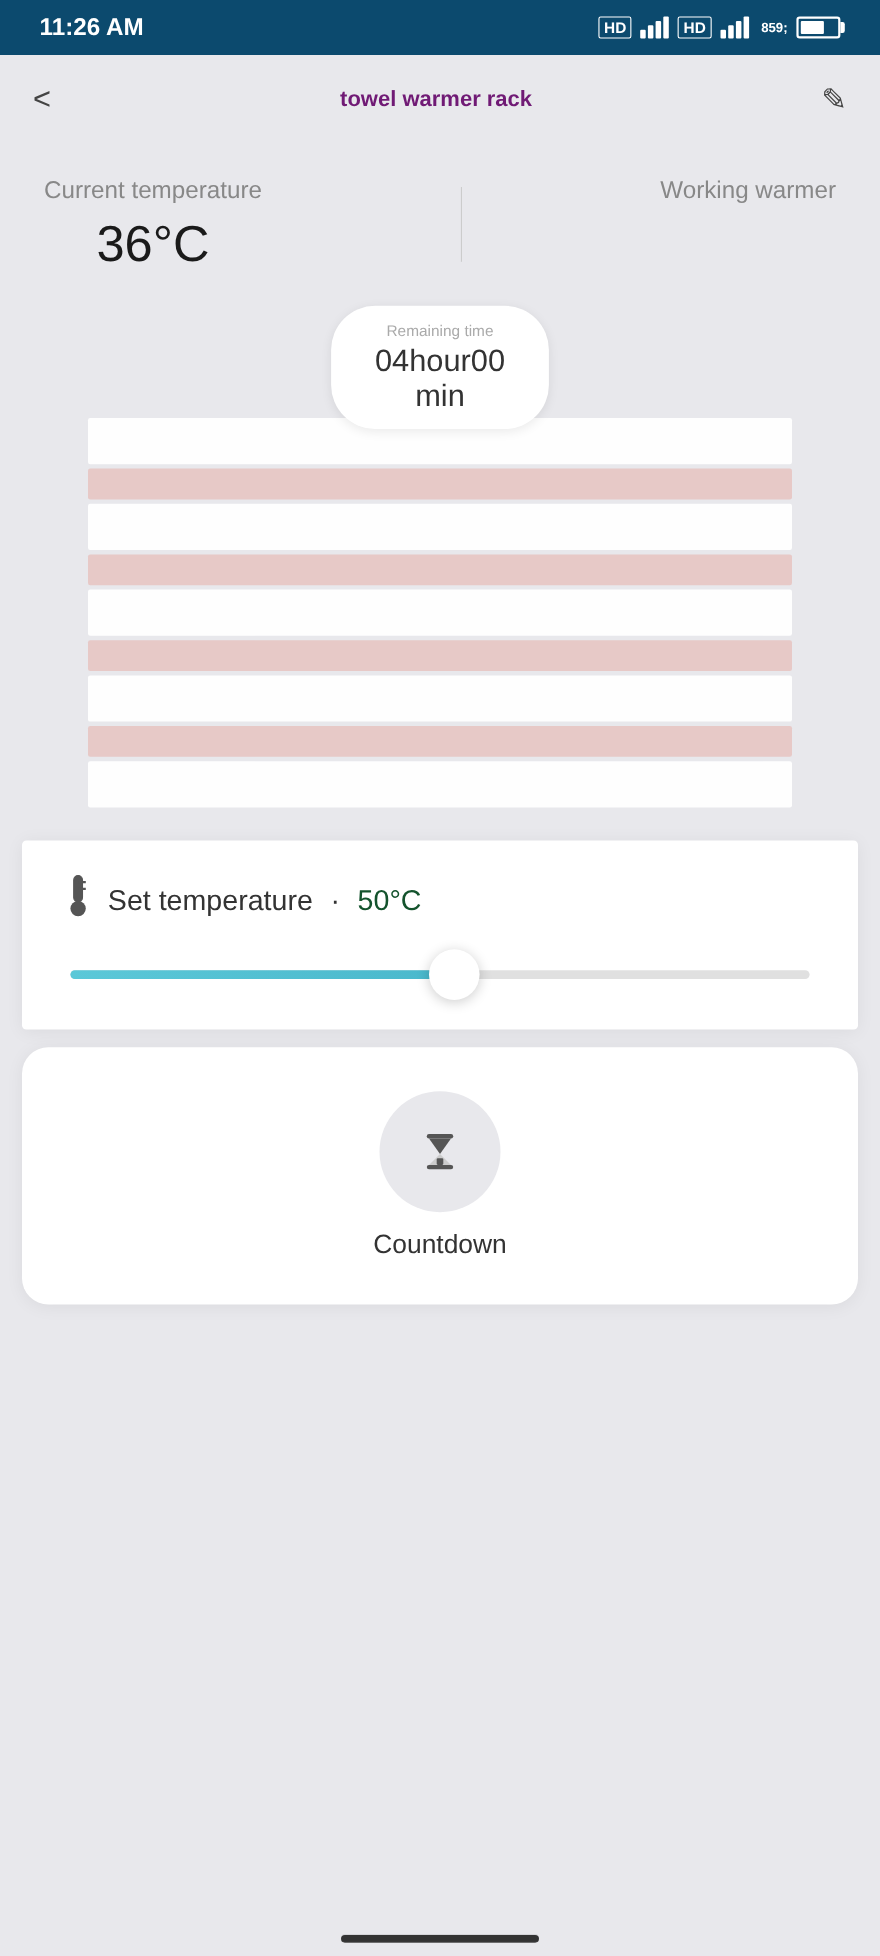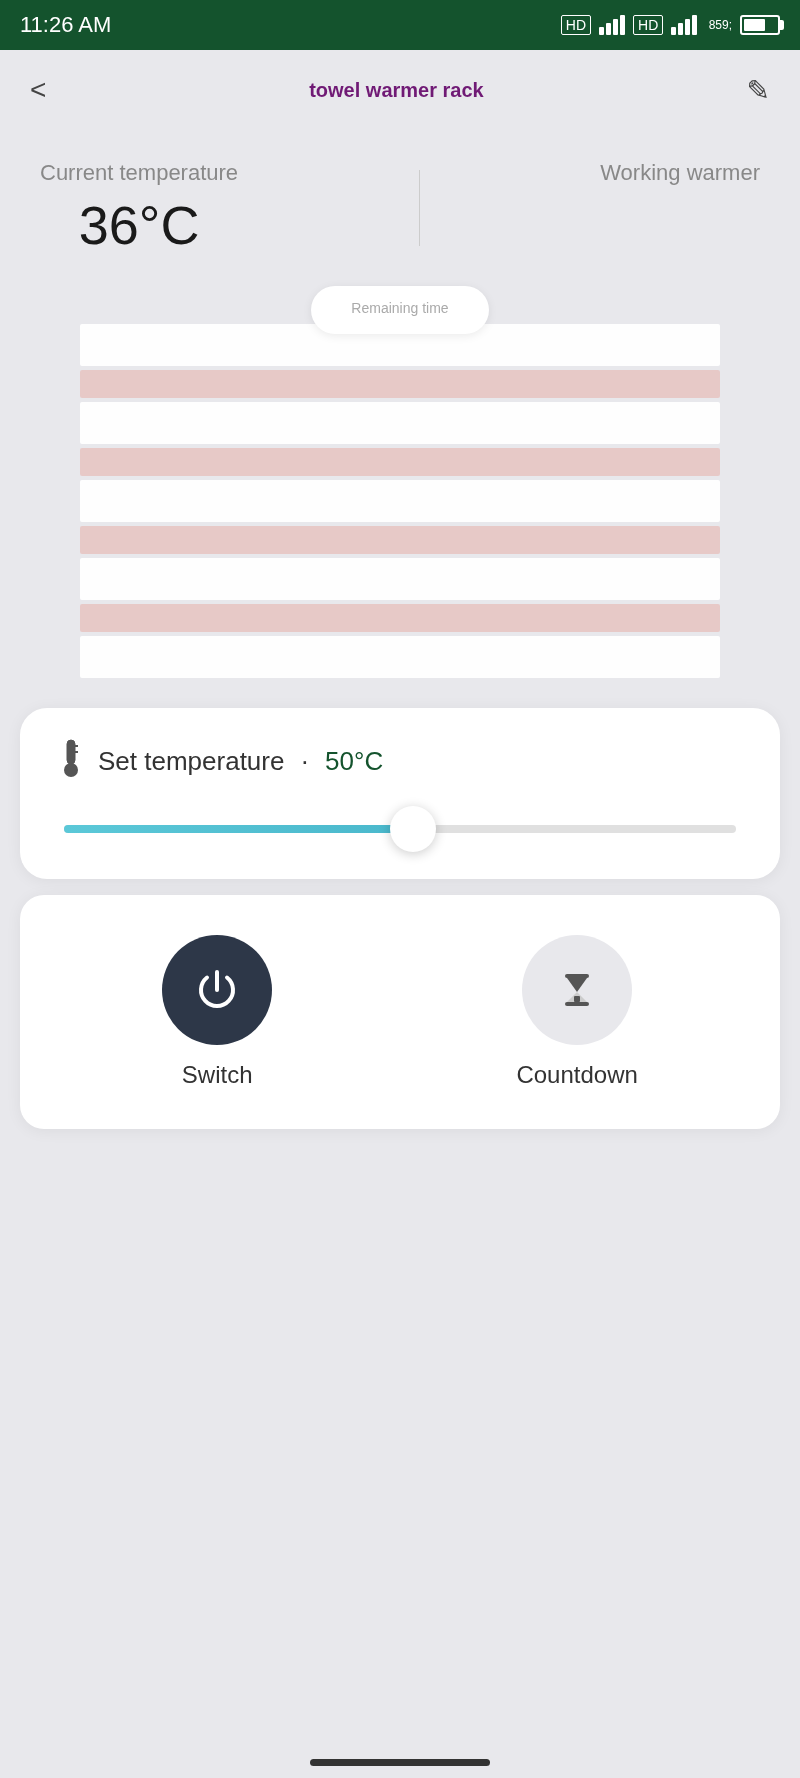--- a/index.html
+++ b/index.html
@@ -8,29 +8,29 @@
     body {
       width: 800px;
       min-height: 1778px;
       background: #e8e8ec;
       font-family: -apple-system, BlinkMacSystemFont, 'Helvetica Neue', Arial, sans-serif;
       overflow-x: hidden;
     }
 
     
     .status-bar {
-      background: #14532d;
+      background: #0c4a6e;
       color: #fff;
       height: 50px;
       display: flex;
       align-items: center;
       justify-content: space-between;
-      padding: 0 20px;
+      padding: 0 36px;
       font-size: 22px;
-      font-weight: 400;
+      font-weight: 700;
     }
     .status-right {
       display: flex;
       align-items: center;
       gap: 8px;
     }
     .battery-icon {
       width: 40px;
       height: 20px;
       border: 2px solid #fff;
@@ -87,21 +87,21 @@
     }
     .stat-item {
       text-align: center;
     }
     .stat-label {
       font-size: 22px;
       color: #888;
       margin-bottom: 8px;
     }
     .stat-value {
-      font-size: 54px;
+      font-size: 46px;
       font-weight: 400;
       color: #1a1a1a;
     }
     .stat-divider {
       width: 1px;
       background: #ccc;
       margin: 10px 0;
     }
 
     
@@ -147,21 +147,21 @@
       height: 28px;
       background: rgba(230, 180, 175, 0.6);
       margin-bottom: 4px;
       border-radius: 2px;
     }
 
     
     .temp-card {
       margin: 30px 20px 16px;
       background: #fff;
-      border-radius: 27px;
+      border-radius: 4px;
       padding: 30px 36px 36px;
       box-shadow: 0 2px 16px rgba(0,0,0,0.06);
     }
     .temp-header {
       display: flex;
       align-items: center;
       gap: 12px;
       margin-bottom: 30px;
     }
     .temp-title {
@@ -339,20 +339,23 @@
   </div>
   <div class="stat-divider"></div>
   <div class="stat-item">
     <div class="stat-label">Working warmer</div>
   </div>
 </div>
 
 <div class="remaining-section">
   <div class="remaining-pill">
     <div class="remaining-label">Remaining time</div>
+    <div class="remaining-value">
+      <span>04hour00</span><br><span>min</span>
+    </div>
   </div>
 </div>
 
 <div class="towel-rack-container">
   <div class="rack-bar"></div>
   <div class="rack-bar-warm"></div>
   <div class="rack-bar"></div>
   <div class="rack-bar-warm"></div>
   <div class="rack-bar"></div>
   <div class="rack-bar-warm"></div>
@@ -378,29 +381,20 @@
   <div class="slider-container">
     <div class="slider-track">
       <div class="slider-fill"></div>
       <div class="slider-thumb"></div>
     </div>
   </div>
 </div>
 
 <div class="controls-card">
   <div class="control-item">
-    <div class="control-btn-dark">
-      <svg class="power-icon" viewBox="0 0 52 52" fill="none" xmlns="http://www.w3.org/2000/svg">
-        <path d="M26 8 L26 26" stroke="white" stroke-width="4" stroke-linecap="round"></path>
-        <path d="M16 13.5 A16 16 0 1 0 36 13.5" stroke="white" stroke-width="4" fill="none" stroke-linecap="round"></path>
-      </svg>
-    </div>
-    <span class="control-label">Switch</span>
-  </div>
-  <div class="control-item">
     <div class="control-btn-light">
       <svg class="hourglass-icon" viewBox="0 0 44 44" fill="none" xmlns="http://www.w3.org/2000/svg">
         <rect x="10" y="6" width="24" height="4" rx="2" fill="#555"></rect>
         <rect x="10" y="34" width="24" height="4" rx="2" fill="#555"></rect>
         <path d="M12 10 L22 24 L32 10 Z" fill="#555"></path>
         <path d="M12 34 L22 24 L32 34 Z" fill="#ccc"></path>
         <rect x="19" y="28" width="6" height="6" rx="1" fill="#555"></rect>
       </svg>
     </div>
     <span class="control-label">Countdown</span>

